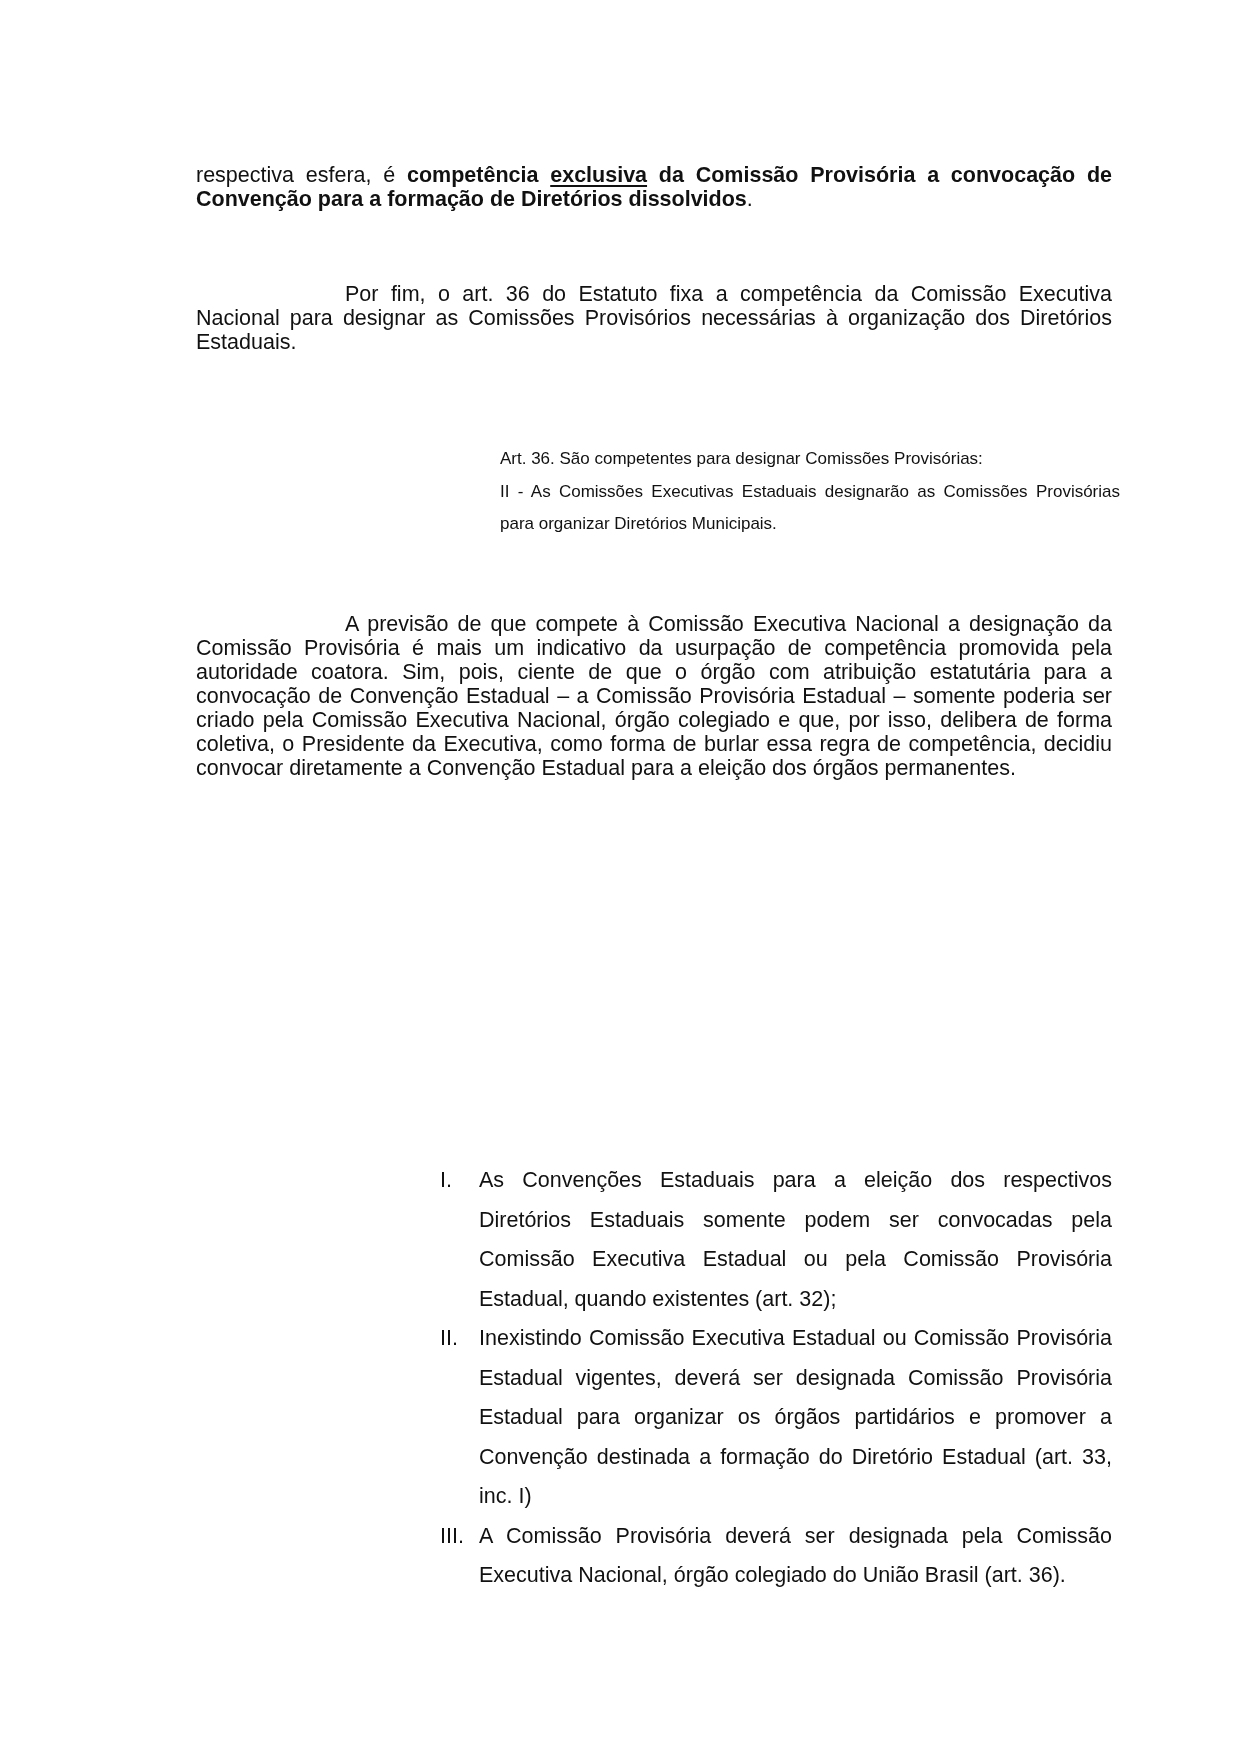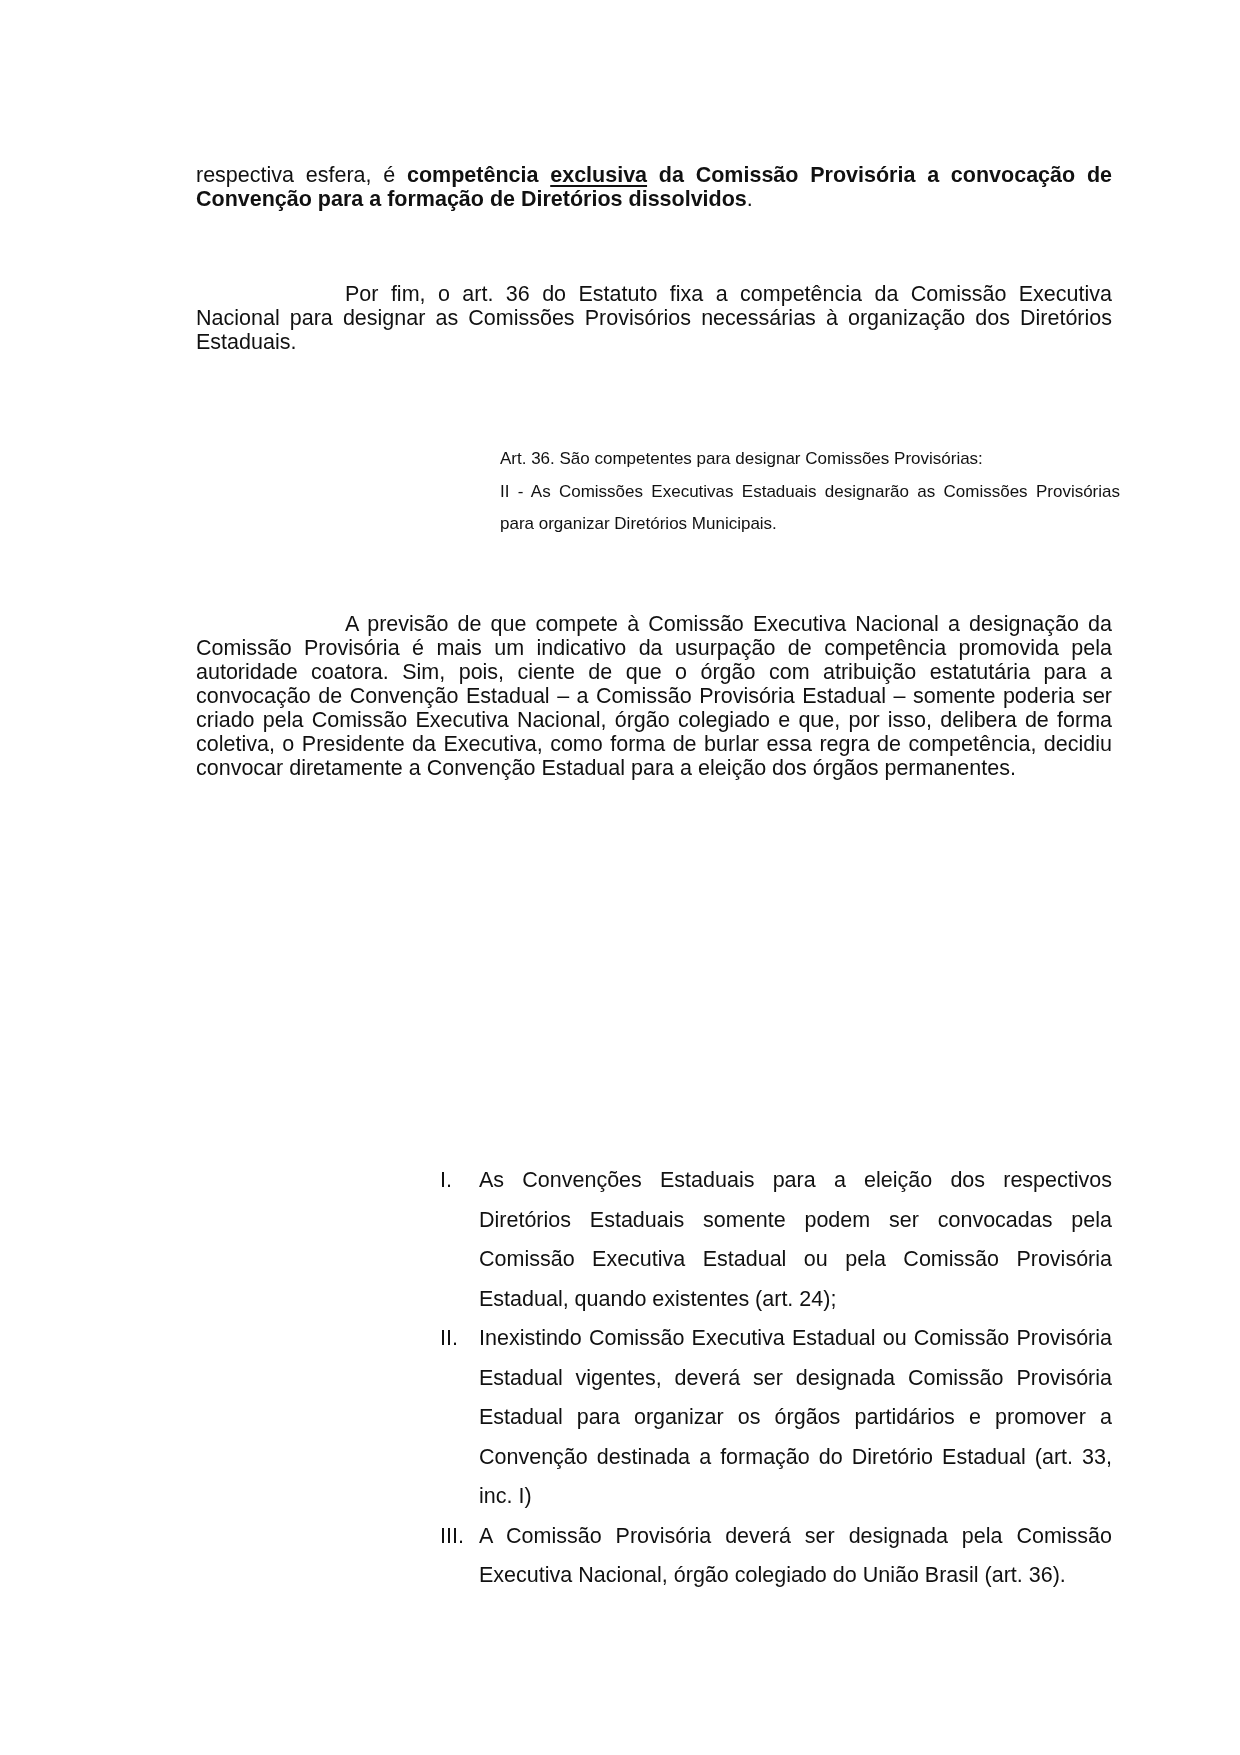--- a/index.html
+++ b/index.html
@@ -98,21 +98,21 @@
     <p>Art. 36. São competentes para designar Comissões Provisórias:</p>
     <p>II - As Comissões Executivas Estaduais designarão as Comissões Provisórias para organizar Diretórios Municipais.</p>
   </div>
 
   <p class="body-text indent" id="p3">A previsão de que compete à Comissão Executiva Nacional a designação da Comissão Provisória é mais um indicativo da usurpação de competência promovida pela autoridade coatora. Sim, pois, ciente de que o órgão com atribuição estatutária para a convocação de Convenção Estadual – a Comissão Provisória Estadual – somente poderia ser criado pela Comissão Executiva Nacional, órgão colegiado e que, por isso, delibera de forma coletiva, o Presidente da Executiva, como forma de burlar essa regra de competência, decidiu convocar diretamente a Convenção Estadual para a eleição dos órgãos permanentes.</p>
 
 
   <ol class="list">
     <li>
       <span class="marker">I.</span>
-      <span>As Convenções Estaduais para a eleição dos respectivos Diretórios Estaduais somente podem ser convocadas pela Comissão Executiva Estadual ou pela Comissão Provisória Estadual, quando existentes (art. 24);</span>
+      <span>As Convenções Estaduais para a eleição dos respectivos Diretórios Estaduais somente podem ser convocadas pela Comissão Executiva Estadual ou pela Comissão Provisória Estadual, quando existentes (art. 32);</span>
     </li>
     <li>
       <span class="marker">II.</span>
       <span>Inexistindo Comissão Executiva Estadual ou Comissão Provisória Estadual vigentes, deverá ser designada Comissão Provisória Estadual para organizar os órgãos partidários e promover a Convenção destinada a formação do Diretório Estadual (art. 33, inc. I)</span>
     </li>
     <li>
       <span class="marker">III.</span>
       <span>A Comissão Provisória deverá ser designada pela Comissão Executiva Nacional, órgão colegiado do União Brasil (art. 36).</span>
     </li>
   </ol>

